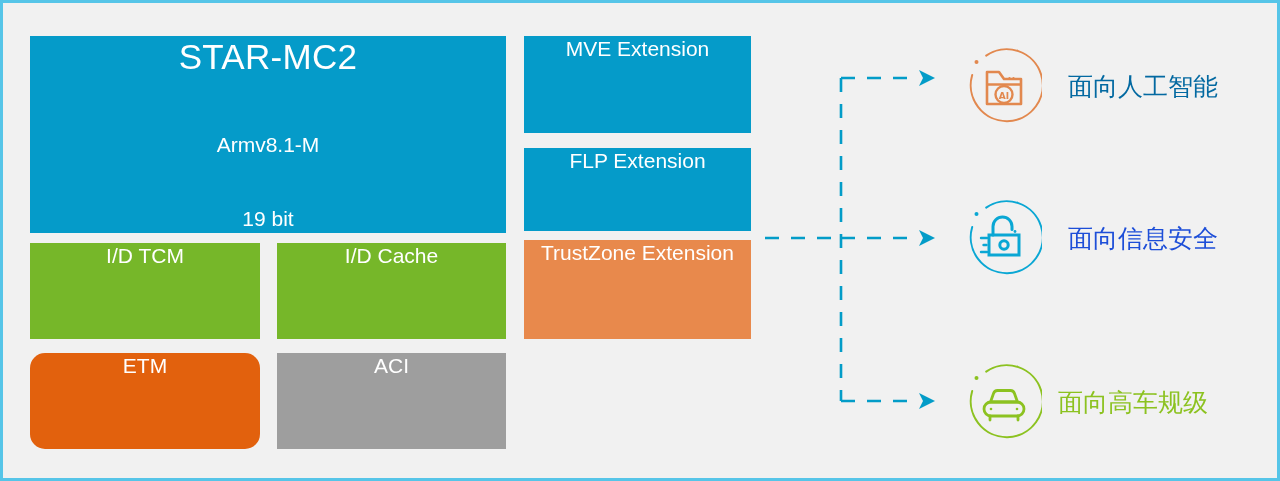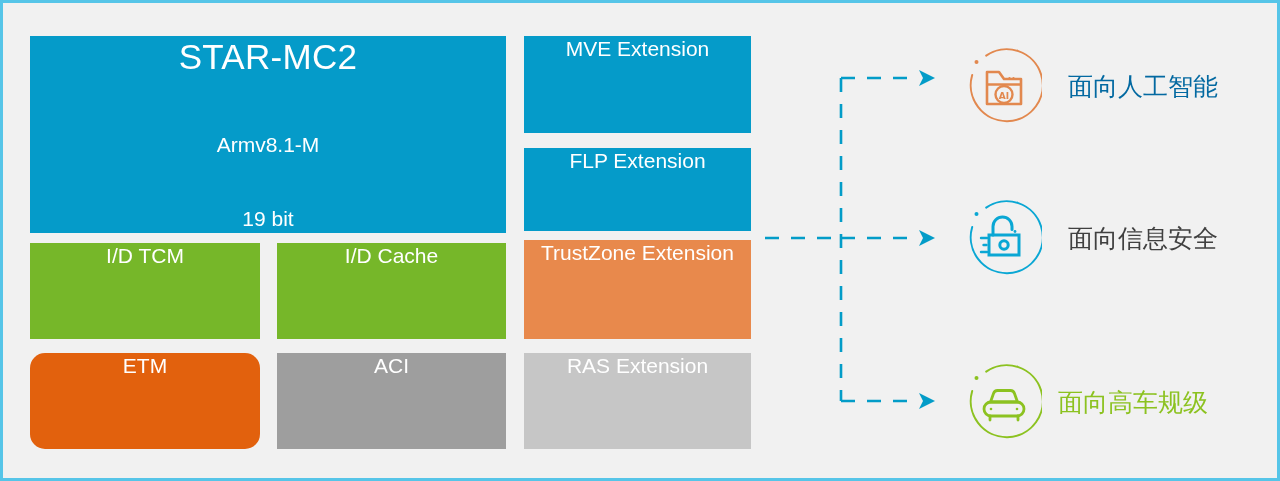--- a/index.html
+++ b/index.html
@@ -94,23 +94,20 @@
   </div>
 
   <div class="block" style="left:521px; top:237px; width:227px; height:99px; background:#e8894c;">
     <div class="label">TrustZone Extension</div>
   </div>
 
   <div class="block" style="left:521px; top:145px; width:227px; height:83px; background:#059bc9;">
     <div class="label">FLP Extension</div>
   </div>
 
-  <div class="block" style="left:521px; top:350px; width:227px; height:96px; background:#c6c6c6;">
-    <div class="label">RAS Extension</div>
-  </div>
 
   <svg id="connector" viewBox="0 0 1280 481">
     <g stroke="#039cc8" stroke-width="2.6" fill="none" stroke-dasharray="14 12">
 
       <line x1="762" y1="235" x2="838" y2="235"></line>
 
       <line x1="838" y1="75" x2="838" y2="398"></line>
 
       <line x1="838" y1="75" x2="916" y2="75"></line>
       <line x1="838" y1="235" x2="916" y2="235"></line>
@@ -152,21 +149,21 @@
 
         <rect x="23" y="35" width="30" height="20" fill="none" stroke="#0aa7d4" stroke-width="3"></rect>
         <circle cx="38" cy="45" r="4.2" fill="none" stroke="#0aa7d4" stroke-width="3"></circle>
 
         <line x1="15" y1="38" x2="21" y2="38" stroke="#0aa7d4" stroke-width="2.4" stroke-linecap="round"></line>
         <line x1="17.5" y1="45" x2="20.5" y2="45" stroke="#0aa7d4" stroke-width="2.4" stroke-linecap="round"></line>
         <line x1="15" y1="52" x2="21" y2="52" stroke="#0aa7d4" stroke-width="2.4" stroke-linecap="round"></line>
         <circle cx="49" cy="31.5" r="1.4" fill="#0aa7d4"></circle>
       </svg>
     </div>
-    <div class="feature-label" style="color:#404040;text-align:right;">面向信息安全</div>
+    <div class="feature-label" style="color:#1d4ed8;text-align:right;">面向信息安全</div>
   </div>
 
   <div class="feature" style="left:963px; top:361px;">
     <div class="ring-wrap">
       <svg width="76" height="76" viewBox="0 0 76 76">
         <path d="M 20.2 7.6 A 36 36 0 1 1 6.2 27.0" fill="none" stroke="#8cc220" stroke-width="2" stroke-linecap="round"></path>
         <circle cx="10.5" cy="14.0" r="2.0" fill="#8cc220"></circle>
 
         <path d="M 24.5 38 L 27.5 29.5 A 4.5 4.5 0 0 1 31.5 26.5 L 44.5 26.5 A 4.5 4.5 0 0 1 48.5 29.5 L 51.5 38 Z" fill="none" stroke="#8cc220" stroke-width="2.8" stroke-linejoin="round"></path>
 

